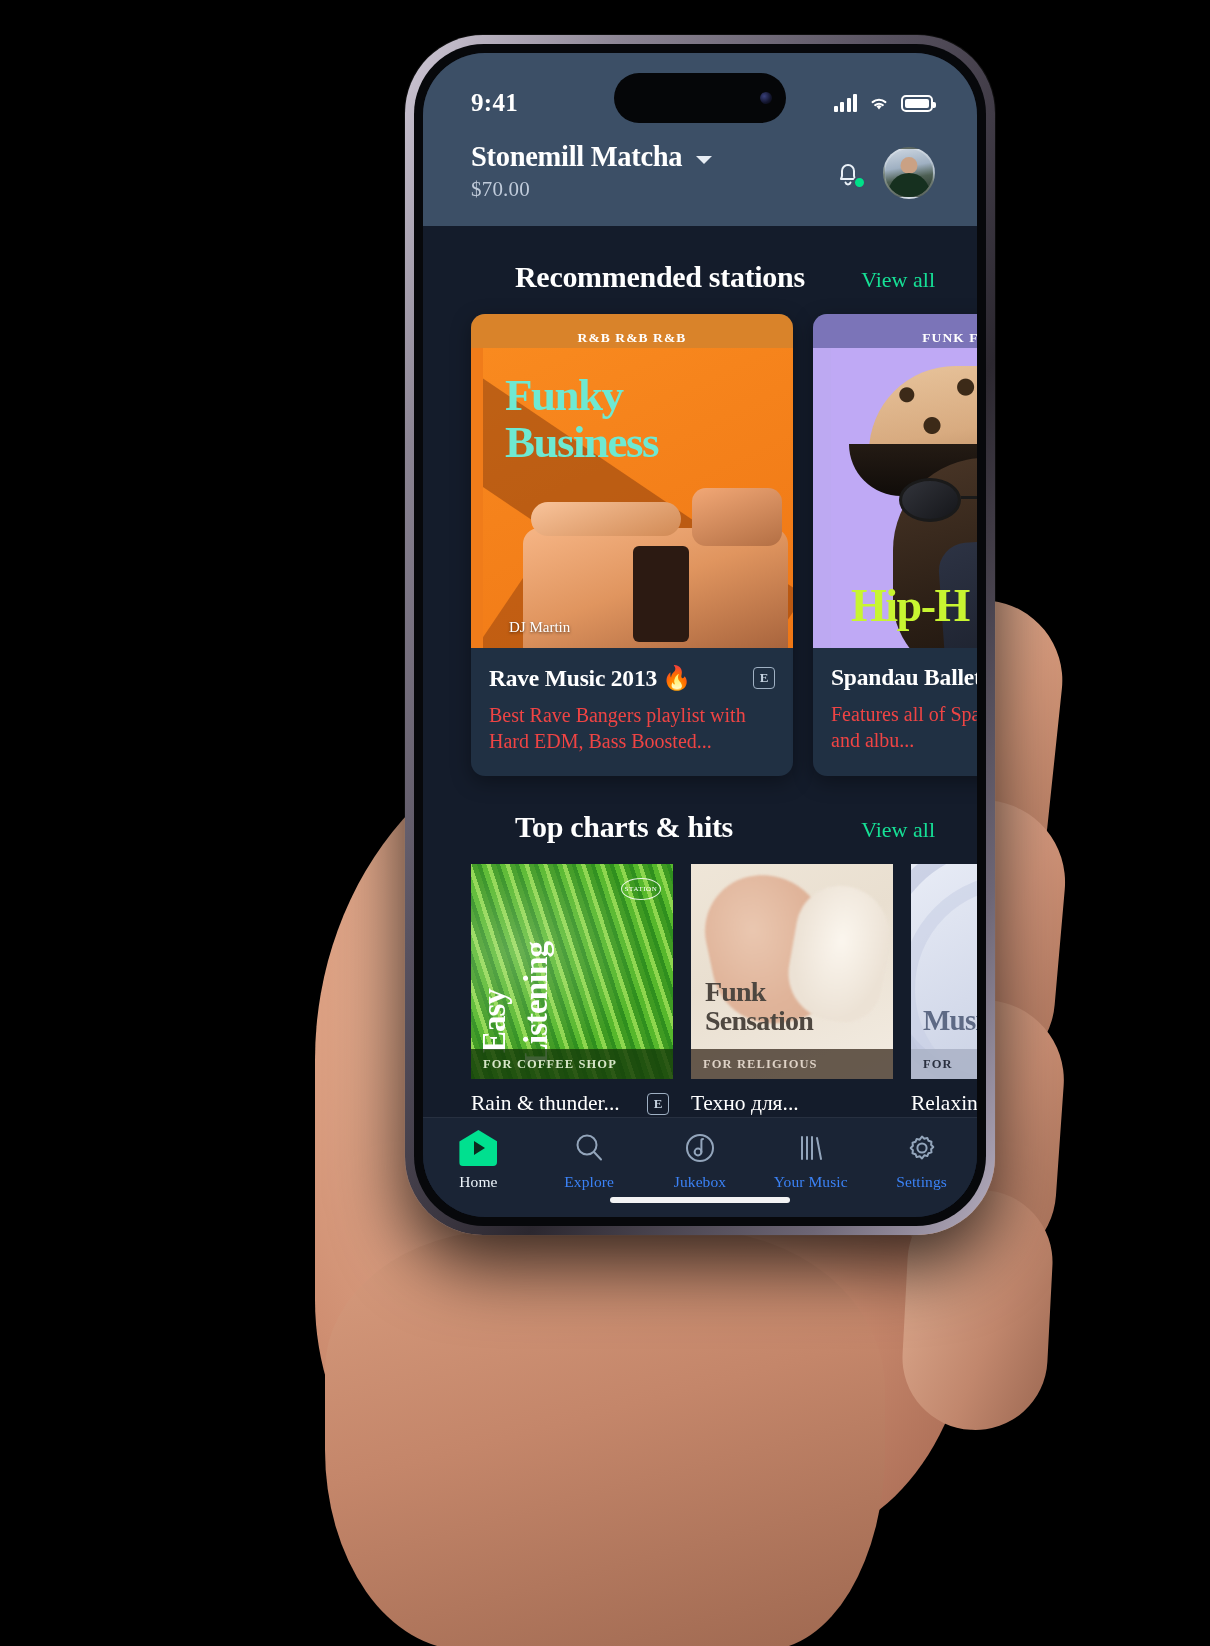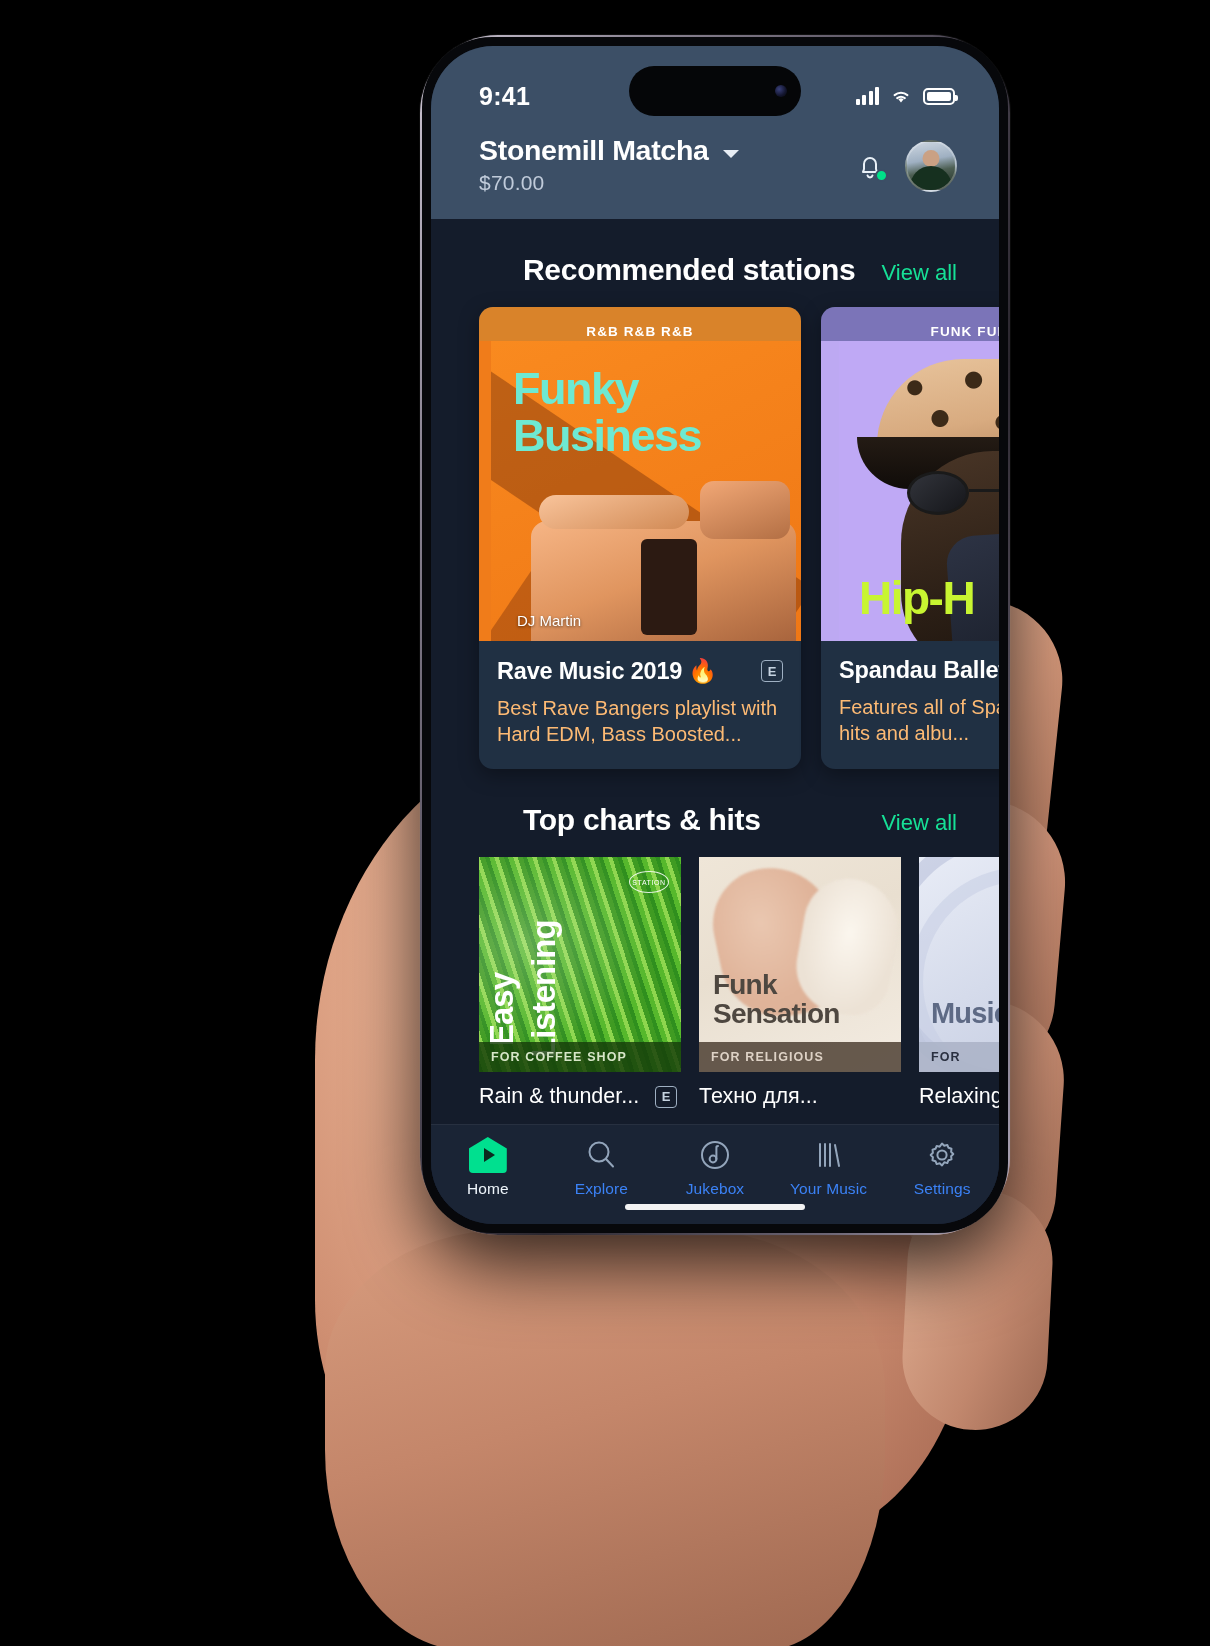--- a/index.html
+++ b/index.html
@@ -55,26 +55,27 @@
     border-radius: 60px 60px 48px 48px; transform: rotate(-6deg); opacity: .85;
   }
   .shadow-blob {
     position: absolute; left: 250px; top: 980px; width: 720px; height: 400px;
     background: radial-gradient(ellipse at center, rgba(0,0,0,.55) 0%, rgba(0,0,0,0) 70%);
   }
 
   
   .phone {
     position: absolute;
-    left: 420px; top: 35px;
+    left: 405px; top: 35px;
     width: 590px; height: 1200px;
     border-radius: 78px;
     background: linear-gradient(118deg,#cfc8d6 0%,#8c8594 18%,#57515f 40%,#2b272f 62%,#6d6675 85%,#b6aec0 100%);
-    padding: 2px;
+    padding: 9px;
     box-shadow: 0 30px 70px rgba(0,0,0,.75), 0 0 0 1px rgba(255,255,255,.07);
+    font-family: Liberation Serif, serif;
   }
   .phone-inner {
     width: 100%; height: 100%;
     border-radius: 70px;
     background: #07080b;
     padding: 9px;
     overflow: hidden;
   }
   .screen {
     position: relative;
@@ -211,21 +212,21 @@
     background: linear-gradient(160deg,#2d3344 0%,#171c27 100%); border-radius: 28px 14px 0 0; transform: rotate(-4deg); }
   .hiphop-title { position:absolute; left: 20px; bottom: 16px; color:#c8f531; font-weight:700;
     font-size: 46px; letter-spacing:-1.5px; white-space: nowrap; }
 
   .card-body { padding: 16px 18px 22px 18px; }
   .card-title-row { display:flex; align-items:center; justify-content:space-between; gap: 10px; }
   .card-title { color:#fff; font-size: 23.5px; font-weight: 600; letter-spacing:-.2px; white-space:nowrap;
     overflow:hidden; }
   .e-badge { flex:0 0 auto; width: 22px; height: 22px; border: 1.6px solid #9fb0c3; border-radius: 4px;
     color:#c5d2e0; font-size: 13px; font-weight: 600; display:flex; align-items:center; justify-content:center; }
-  .card-desc { color:#fdba74; font-size: 20px; line-height: 26px; margin-top: 10px; }
+  .card-desc { color:#ef4444; font-size: 20px; line-height: 26px; margin-top: 10px; }
   .charts-wrap { padding-left: 48px; display:flex; gap: 18px; }
   .chart-card { width: 202px; flex: 0 0 202px; }
   .chart-art { position:relative; width: 202px; height: 215px; overflow:hidden; }
 
   .ca-green { background: repeating-linear-gradient(72deg,#2f8f1e 0 4px,#56b82c 4px 9px,#8ed64e 9px 13px,#3f9b22 13px 18px); }
   .ca-green .vig { position:absolute; inset:0; background: radial-gradient(ellipse at 22% 40%, rgba(255,255,255,.22), transparent 60%); }
   .rot-text { position:absolute; color:#fff; font-weight:700; font-size: 33px; letter-spacing:-1px;
     transform: rotate(-90deg); transform-origin: left bottom; white-space: nowrap; }
   .rot-a { left: 42px; bottom: 26px; }
   .rot-b { left: 84px; bottom: 14px; }
@@ -360,21 +361,21 @@
                   <div class="funky-title">
                     <span>Funky</span><br>
                     <span>Business</span>
                   </div>
                   <div class="art-credit">DJ Martin</div>
                 </div>
                 <div class="genre-strip">R&amp;B  R&amp;B  R&amp;B</div>
               </div>
               <div class="card-body">
                 <div class="card-title-row">
-                  <div class="card-title">Rave Music 2019 🔥</div>
+                  <div class="card-title">Rave Music 2013 🔥</div>
                   <div class="e-badge">E</div>
                 </div>
                 <div class="card-desc">Best Rave Bangers playlist with Hard EDM, Bass Boosted...</div>
               </div>
             </div>
 
             <div class="rec-card">
               <div class="art art-hiphop">
                 <div class="hiphop-inner">
                   <div class="hat"></div>

